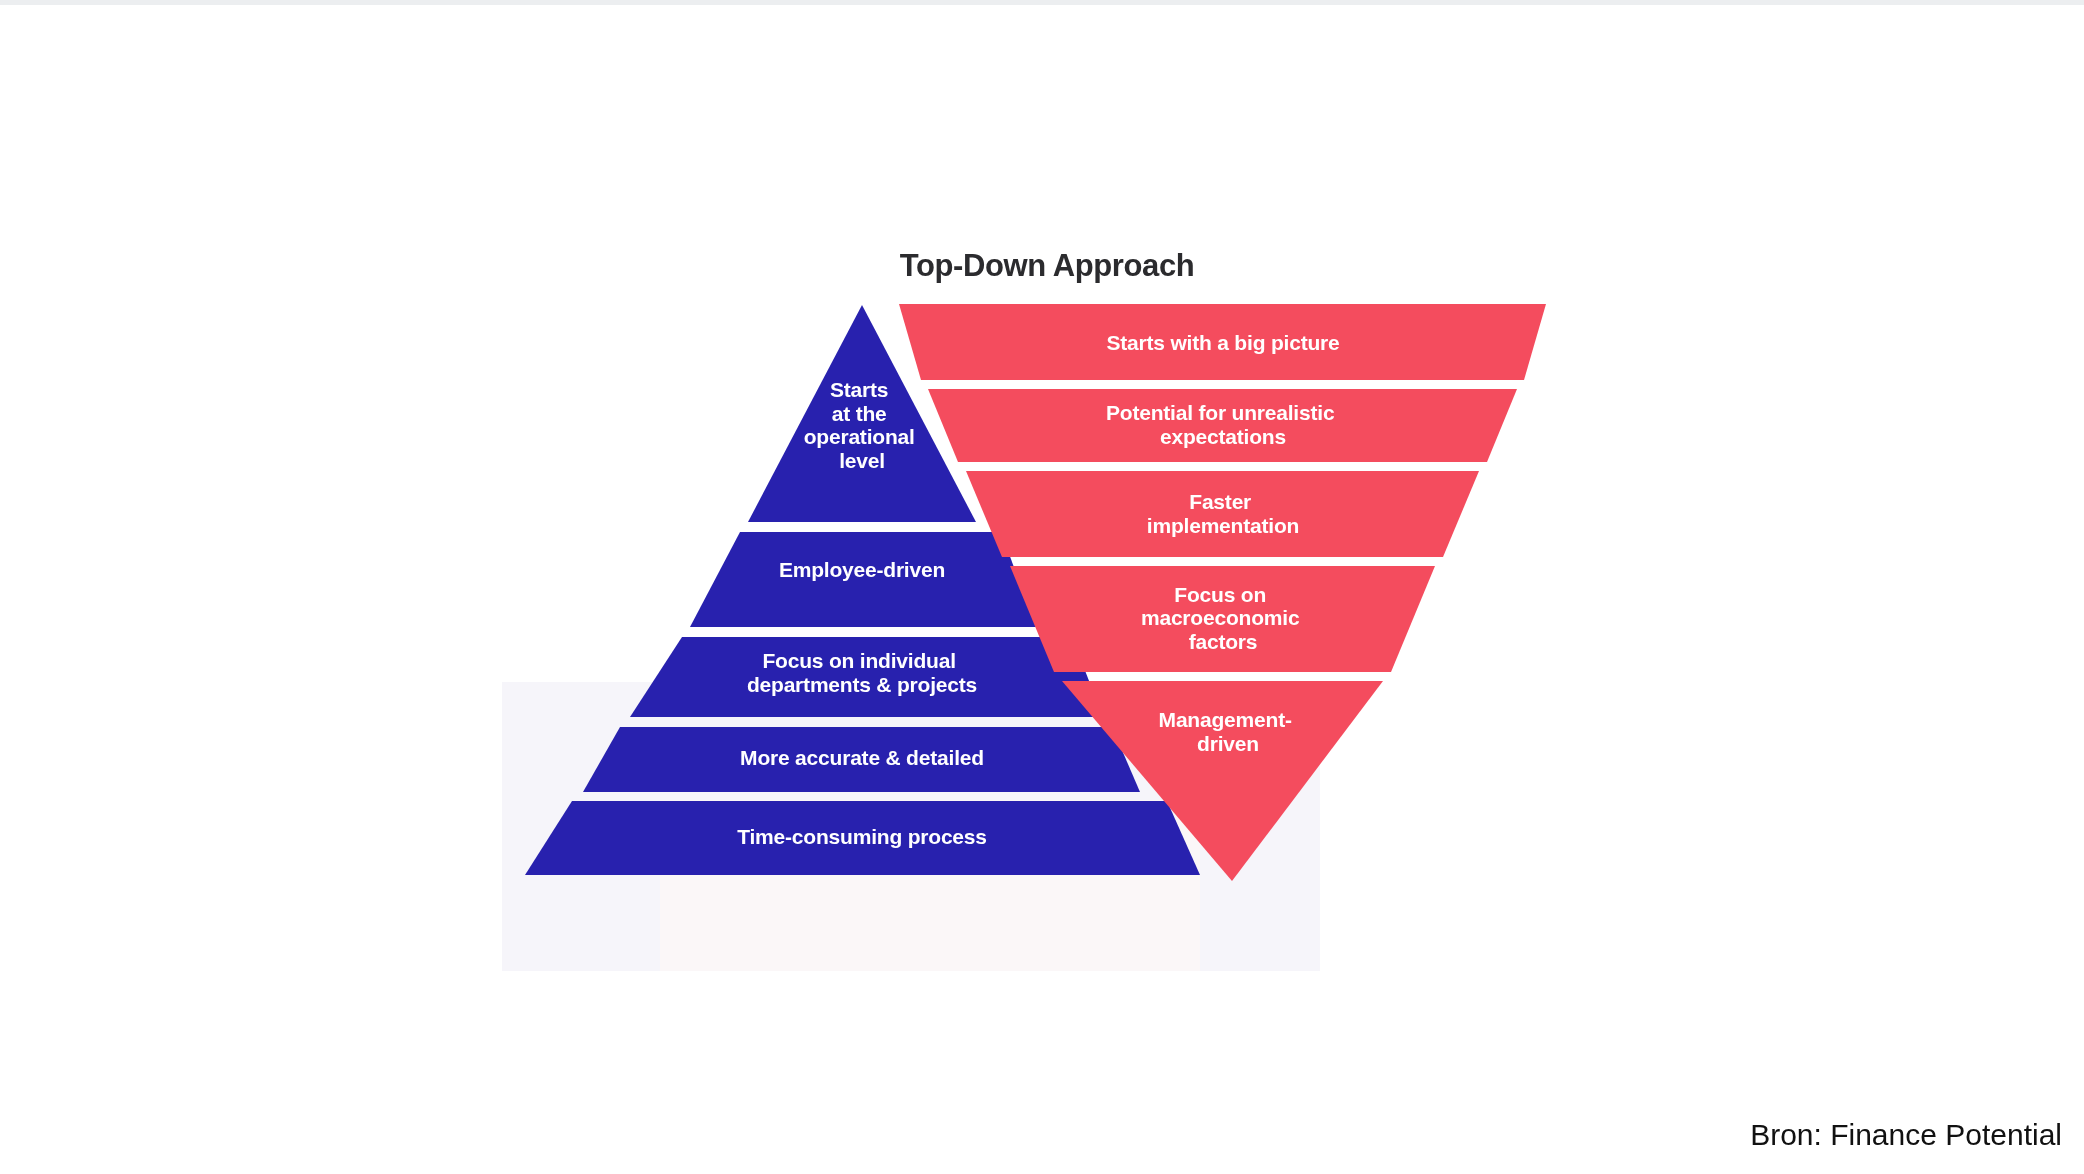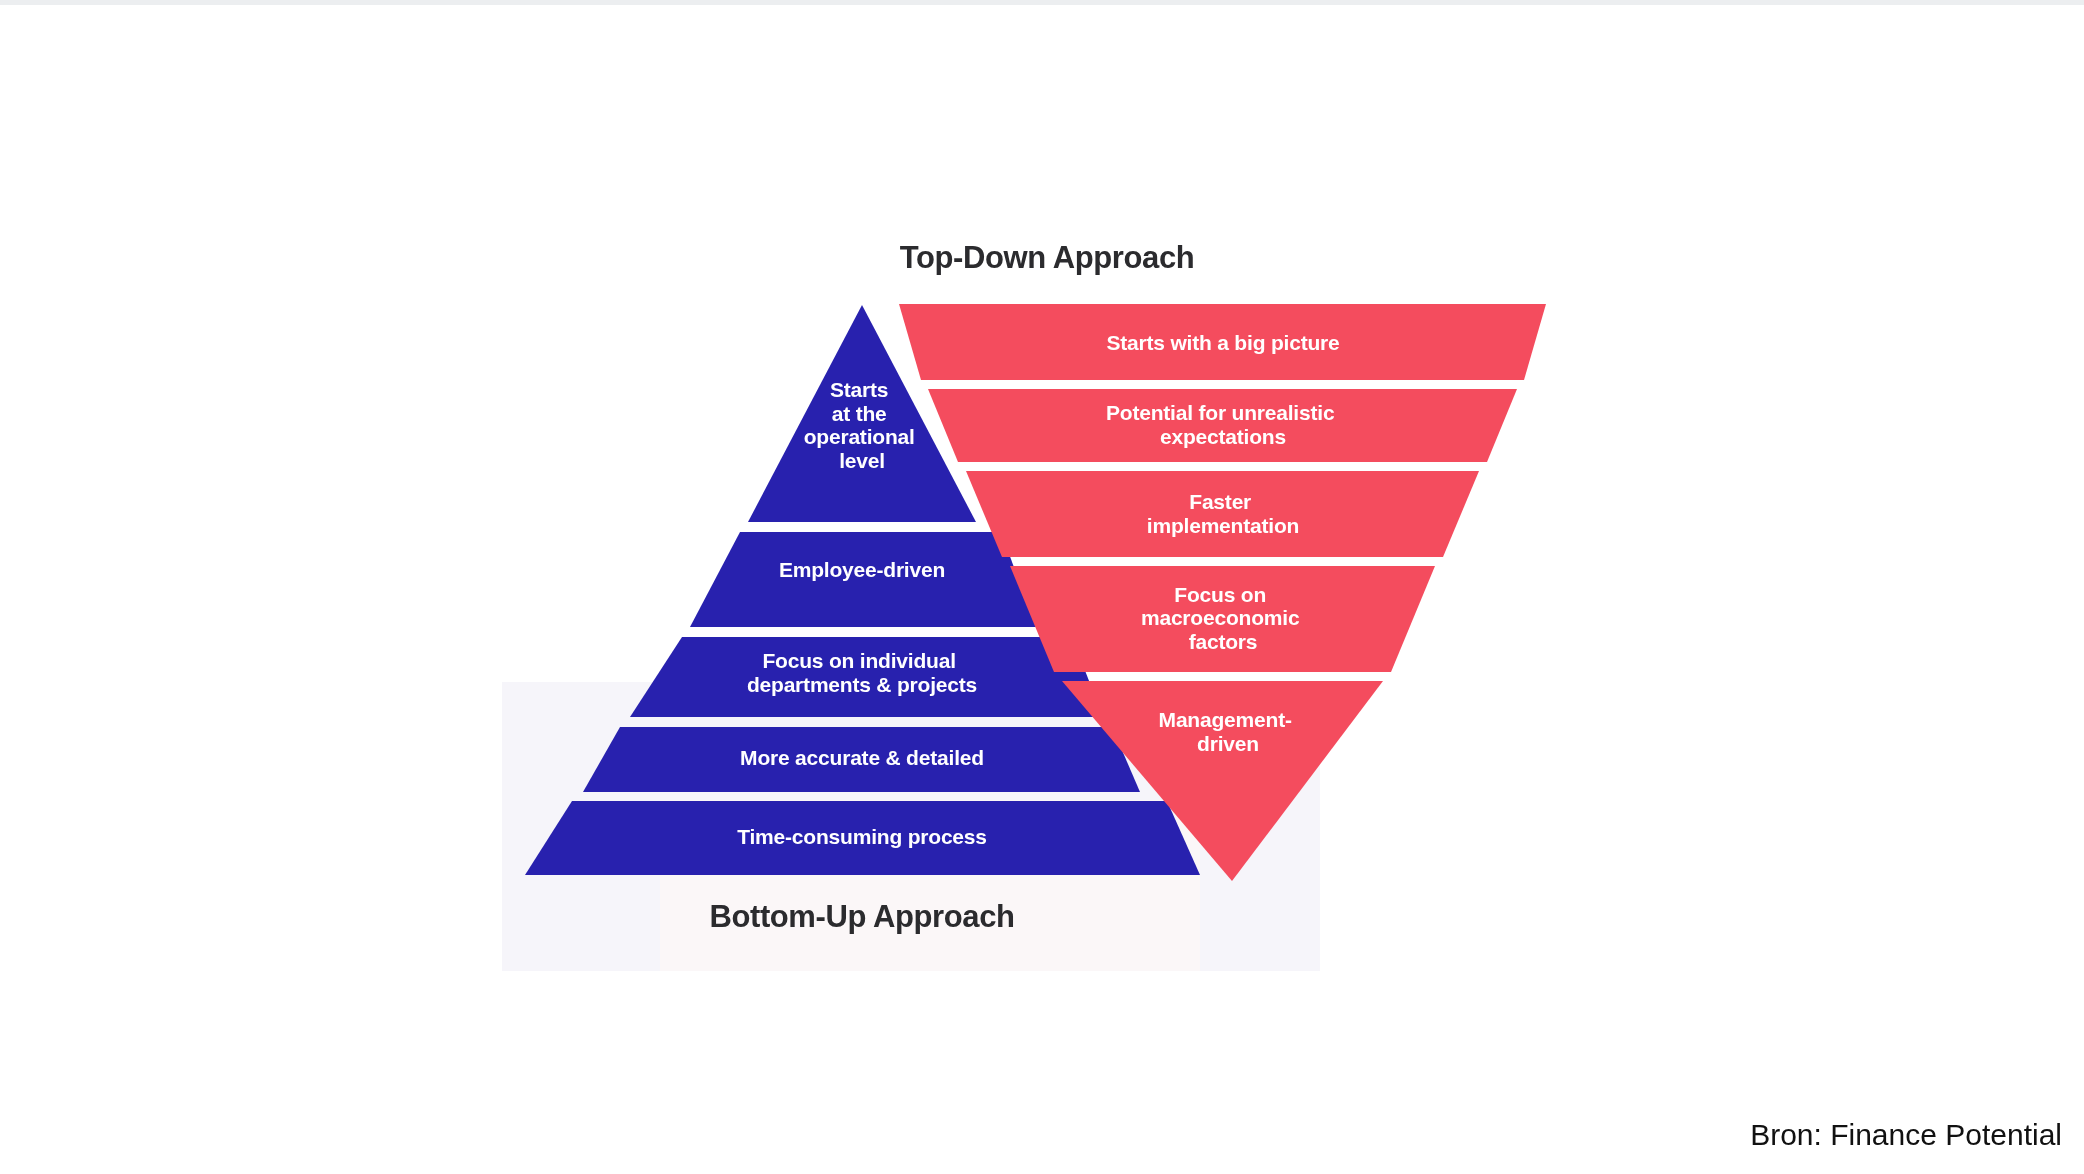--- a/index.html
+++ b/index.html
@@ -64,21 +64,21 @@
     position: absolute;
     color: #2b2b2e;
     font-family: "Liberation Sans", sans-serif;
     font-weight: bold;
     font-size: 31px;
     letter-spacing: -0.4px;
     white-space: nowrap;
   }
   #heading-top {
     left: 1047px;
-    top: 240px;
+    top: 248px;
     transform: translateX(-50%);
   }
   #heading-bottom {
     left: 862px;
     top: 899px;
     transform: translateX(-50%);
   }
   .source-caption {
     position: absolute;
     right: 22px;
@@ -183,17 +183,16 @@
           <tspan x="1228" dy="-12">Management-</tspan>
           <tspan x="1228" dy="23.5">driven</tspan>
         </text>
       </g>
     </g>
 
   </svg>
 
   <div class="heading" id="heading-top">Top-Down Approach</div>
 
-  <div class="heading" id="heading-bottom">Bottom-Up Approach</div>
 
   <div class="source-caption">Bron: Finance Potential</div>
 
 </div>
 
 </body></html>

